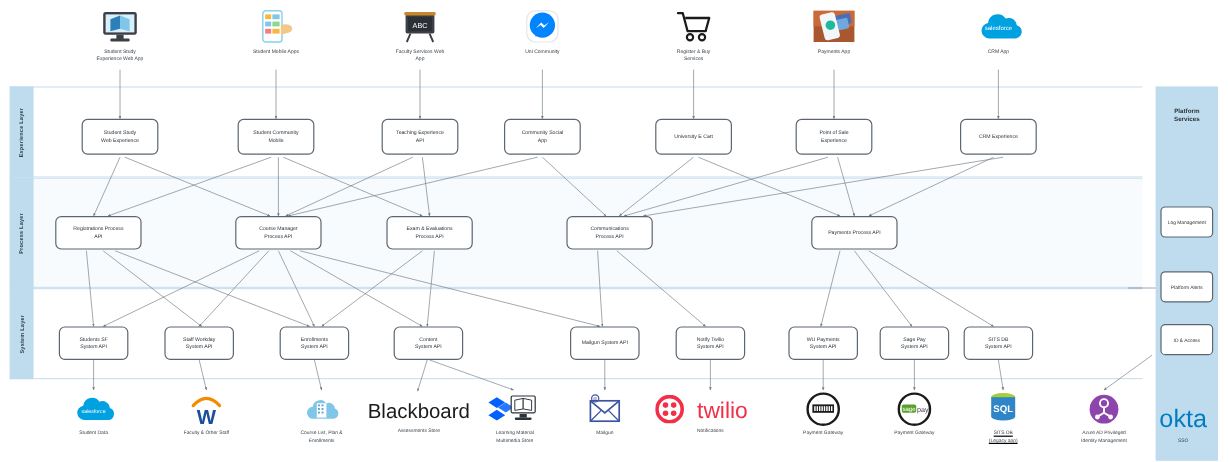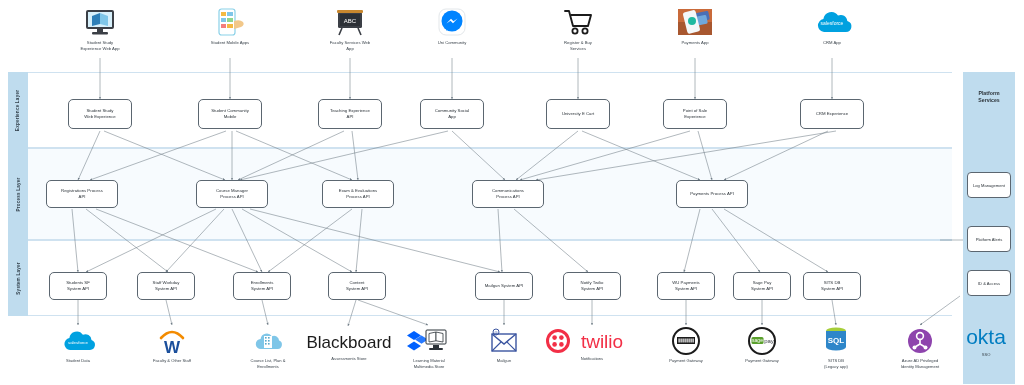--- a/index.html
+++ b/index.html
@@ -520,21 +520,21 @@
       <svg width="34" height="30" viewBox="0 0 34 30">
         <circle cx="17" cy="15" r="13" fill="none" stroke="#1b1b1b" stroke-width="2"></circle>
         <rect x="6.5" y="11" width="12" height="7" rx="1.5" fill="#5aa02c"></rect>
         <text x="12.5" y="16.4" font-size="5" fill="#ffffff" text-anchor="middle" font-family="Liberation Sans, sans-serif">sage</text>
         <text x="24" y="17" font-size="6" fill="#3b3f46" text-anchor="middle" font-family="Liberation Sans, sans-serif">pay</text>
       </svg>
     </div>
     <div class="cap">Payment Gateway</div>
   </div>
 
-  <div class="ext bot" style="left:800px;top:326px;">
+  <div class="ext bot" style="left:800px;top:326px;text-decoration:underline;">
     <div class="glyph">
       <svg width="30" height="30" viewBox="0 0 30 30">
         <ellipse cx="15" cy="5" rx="10" ry="3.4" fill="#a6ce39"></ellipse>
         <rect x="5" y="5" width="20" height="16" fill="#2e86c9"></rect>
         <ellipse cx="15" cy="21" rx="10" ry="3.4" fill="#2e86c9"></ellipse>
         <text x="15" y="17" font-size="8" fill="#ffffff" text-anchor="middle" font-weight="bold" font-family="Liberation Sans, sans-serif">SQL</text>
       </svg>
     </div>
     <div class="cap">SITS DB
 (Legacy app)</div>
@@ -547,21 +547,21 @@
         <circle cx="15" cy="10" r="3.4" fill="none" stroke="#ffffff" stroke-width="1.6"></circle>
         <path d="M15 13.4 L15 18 M15 18 L10 21 M15 18 L20 21" stroke="#ffffff" stroke-width="1.6" fill="none"></path>
         <circle cx="9.5" cy="21.5" r="2" fill="#ffffff"></circle>
         <circle cx="20.5" cy="21.5" r="2" fill="#ffffff"></circle>
       </svg>
     </div>
     <div class="cap">Azure AD Privileged
 Identity Management</div>
   </div>
 
-  <div class="ext bot" style="left:950px;top:324px;">
+  <div class="ext bot" style="left:950px;top:336px;">
     <div class="glyph" style="height:26px;">
       <svg width="70" height="24" viewBox="0 0 70 24">
         <text x="35" y="19" font-size="21" fill="#007dc1" text-anchor="middle" font-family="Liberation Sans, sans-serif">okta</text>
       </svg>
     </div>
     <div class="cap">SSO</div>
   </div>
 
 </div>
 

